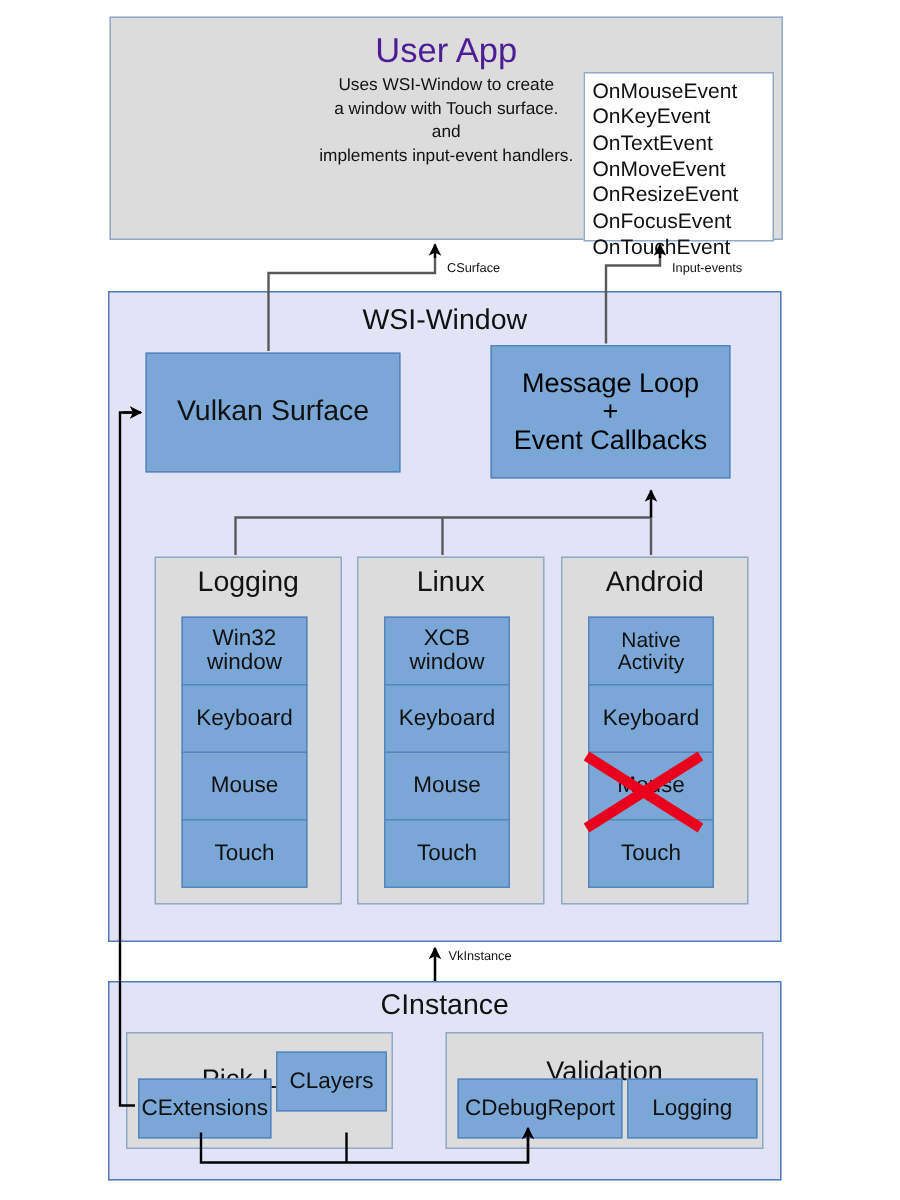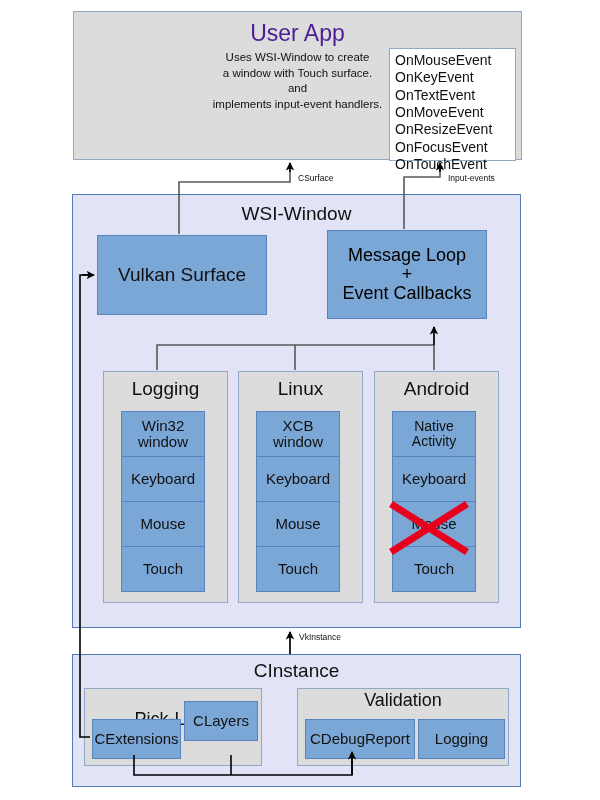--- a/index.html
+++ b/index.html
@@ -175,21 +175,21 @@
       <div class="title-sm" style="margin-top:20px; font-size:18px;">Pick-Lists</div>
       <div class="blue leaf-text" style="position:absolute; left:7px; top:30px; width:87px; height:38px;">
         <span>CExtensions</span>
       </div>
       <div class="blue leaf-text" style="position:absolute; left:99px; top:12px; width:72px; height:38px;">
         <span>CLayers</span>
       </div>
     </div>
 
     <div class="box grey" style="left:224px; top:33px; width:212px; height:78px;">
-      <div class="title-sm" style="margin-top:1px; font-size:18px;text-align:center;">Validation</div>
+      <div class="title-sm" style="margin-top:15px; font-size:18px;text-align:center;">Validation</div>
       <div class="blue leaf-text" style="position:absolute; left:7px; top:30px; width:108px; height:38px;">
         <span>CDebugReport</span>
       </div>
       <div class="blue leaf-text" style="position:absolute; left:120px; top:30px; width:85px; height:38px;">
         <span>Logging</span>
       </div>
     </div>
   </div>
 
   <svg id="wires" viewBox="0 0 600 800">

